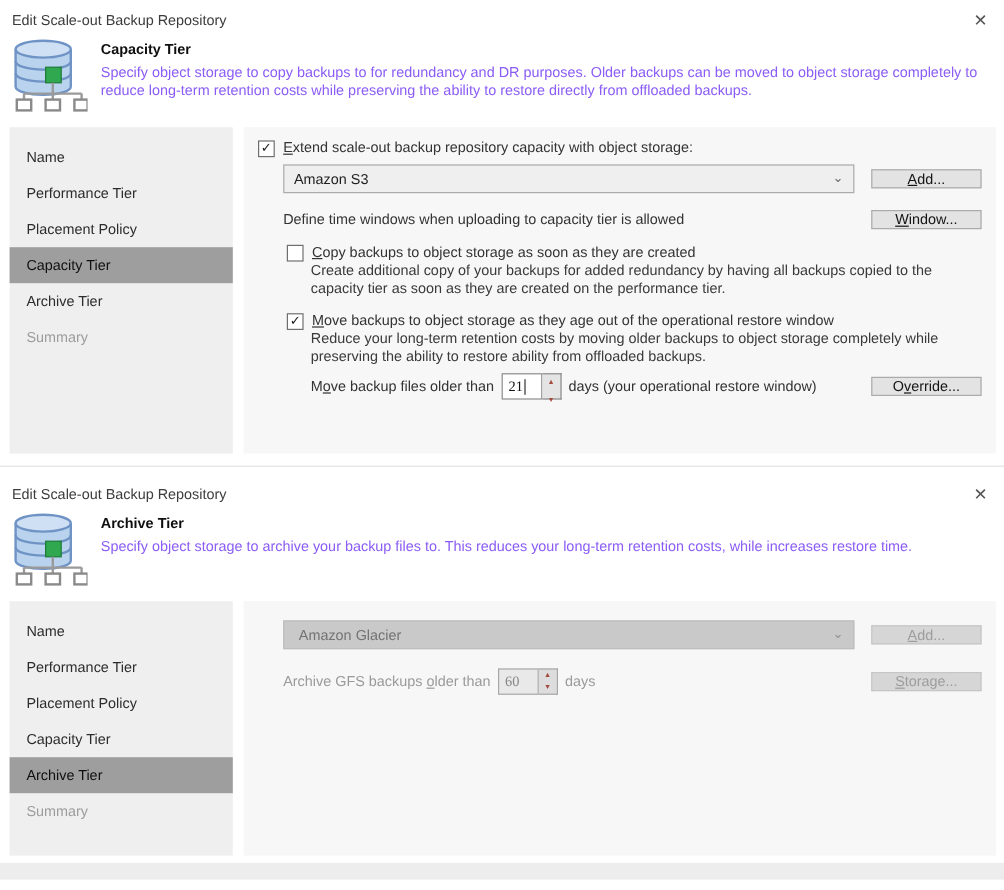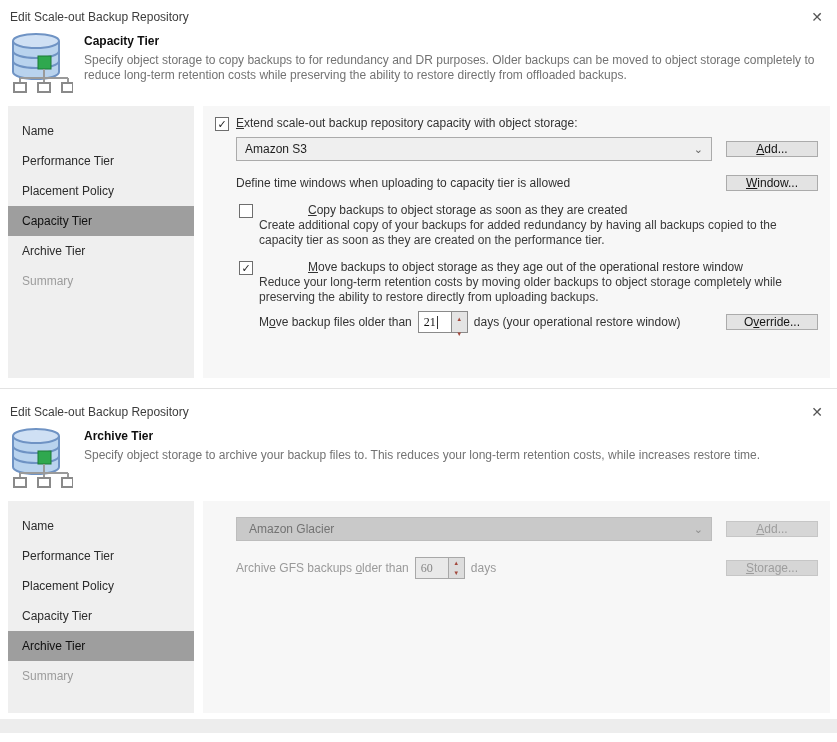--- a/index.html
+++ b/index.html
@@ -15,38 +15,38 @@
   .titlebar {
     display: flex; justify-content: space-between; align-items: center;
     padding: 8px 14px 2px 10px; height: 28px;
   }
   .win-title { color: #3c3c3c; }
   .close-btn { color: #555; font-size: 14px; line-height: 14px; }
   .hdr { display: flex; padding: 4px 10px 8px 6px; }
   .hdr-icon { width: 68px; flex: 0 0 68px; display: flex; justify-content: center; }
   .hdr-text { padding-left: 10px; padding-top: 2px; max-width: 748px; }
   .step-title { font-weight: bold; color: #0f0f0f; margin-bottom: 5px; }
-  .step-desc { color: #737373; line-height: 15px; }
+  .step-desc { color: #8b5cf6; line-height: 15px; }
   .content { display: flex; margin: 4px 7px 0 8px; }
   .dlg1 .content { height: 272px; }
   .dlg2 .content { height: 212px; }
   .sidebar { width: 186px; flex: 0 0 186px; background: #efefef; padding: 10px 0; }
   .sb-item { height: 30px; line-height: 30px; padding-left: 14px; color: #2c2c2c; }
   .sb-item.selected { background: #9e9e9e; color: #101010; }
   .sb-item.disabled { color: #9c9c9c; }
   .main { flex: 1; background: #f7f7f7; margin-left: 9px; padding: 10px 12px 0 12px; }
   .cb-row { display: flex; align-items: flex-start; }
   .checkbox {
     width: 14px; height: 14px; flex: 0 0 14px; border: 1px solid #6e6e6e; background: #ffffff;
     margin: 1px 7px 0 0; display: flex; align-items: center; justify-content: center;
     font-size: 11px; line-height: 11px; color: #1c1c1c;
   }
   .mn { text-decoration: underline; }
   .indent1 { margin-left: 21px; }
-  .sub { margin-left: 24px; gap: 48px; }
+  .sub { margin-left: 24px; }
   .subdesc { margin-left: 44px; color: #3a3a3a; line-height: 15px; }
   .ctrl-row { display: flex; align-items: center; }
   .select {
     flex: 1; height: 24px; border: 1px solid #ababab; background: #efefef;
     display: flex; align-items: center; justify-content: space-between;
     padding: 0 8px; margin-right: 14px; color: #1e1e1e;
   }
   .select.disabled { background: #c9c9c9; border-color: #bdbdbd; color: #737373; padding-left: 12px; }
   .chevron { color: #666; font-size: 11px; line-height: 10px; }
   .select.disabled .chevron { color: #8f8f8f; }
@@ -145,21 +145,21 @@
         <span><span class="mn">C</span><span>opy backups to object storage as soon as they are created</span></span>
       </div>
       <div class="subdesc">Create additional copy of your backups for added redundancy by having all backups copied to the capacity tier as soon as they are created on the performance tier.</div>
 
       <div class="cb-row sub mt12">
         <span class="checkbox">
             <span>✓</span>
           </span>
         <span><span class="mn">M</span><span>ove backups to object storage as they age out of the operational restore window</span></span>
       </div>
-      <div class="subdesc">Reduce your long-term retention costs by moving older backups to object storage completely while preserving the ability to restore directly from uploading backups.</div>
+      <div class="subdesc">Reduce your long-term retention costs by moving older backups to object storage completely while preserving the ability to restore ability from offloaded backups.</div>
 
       <div class="ctrl-row subdesc mt6">
         <span style="color:#333"><span>M</span><span class="mn">o</span><span>ve backup files older than</span></span>
         <span class="spinner">
           <span class="spin-val">
               <span>21</span>
               <span class="caret"></span>
             </span>
           <span class="spin-btns">
             <span class="spin-up">▲</span>

